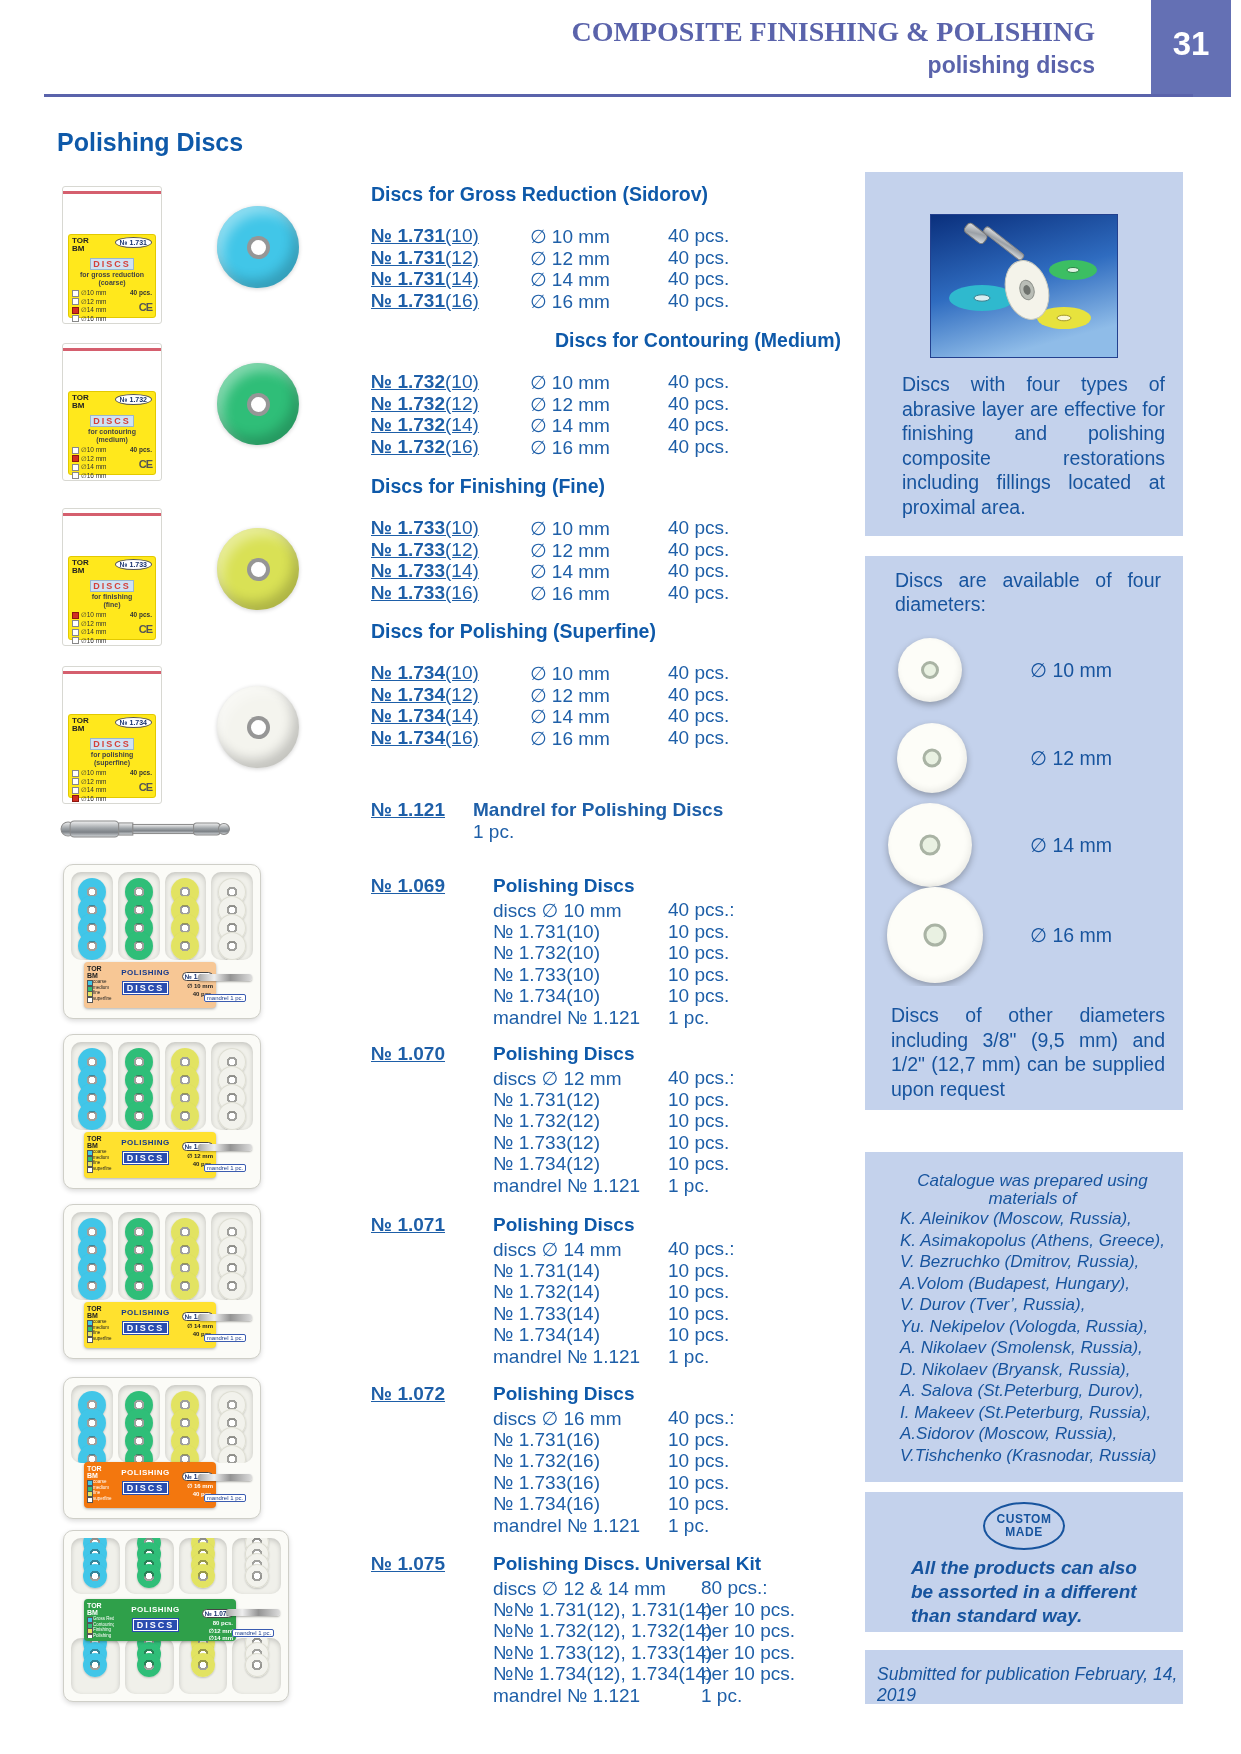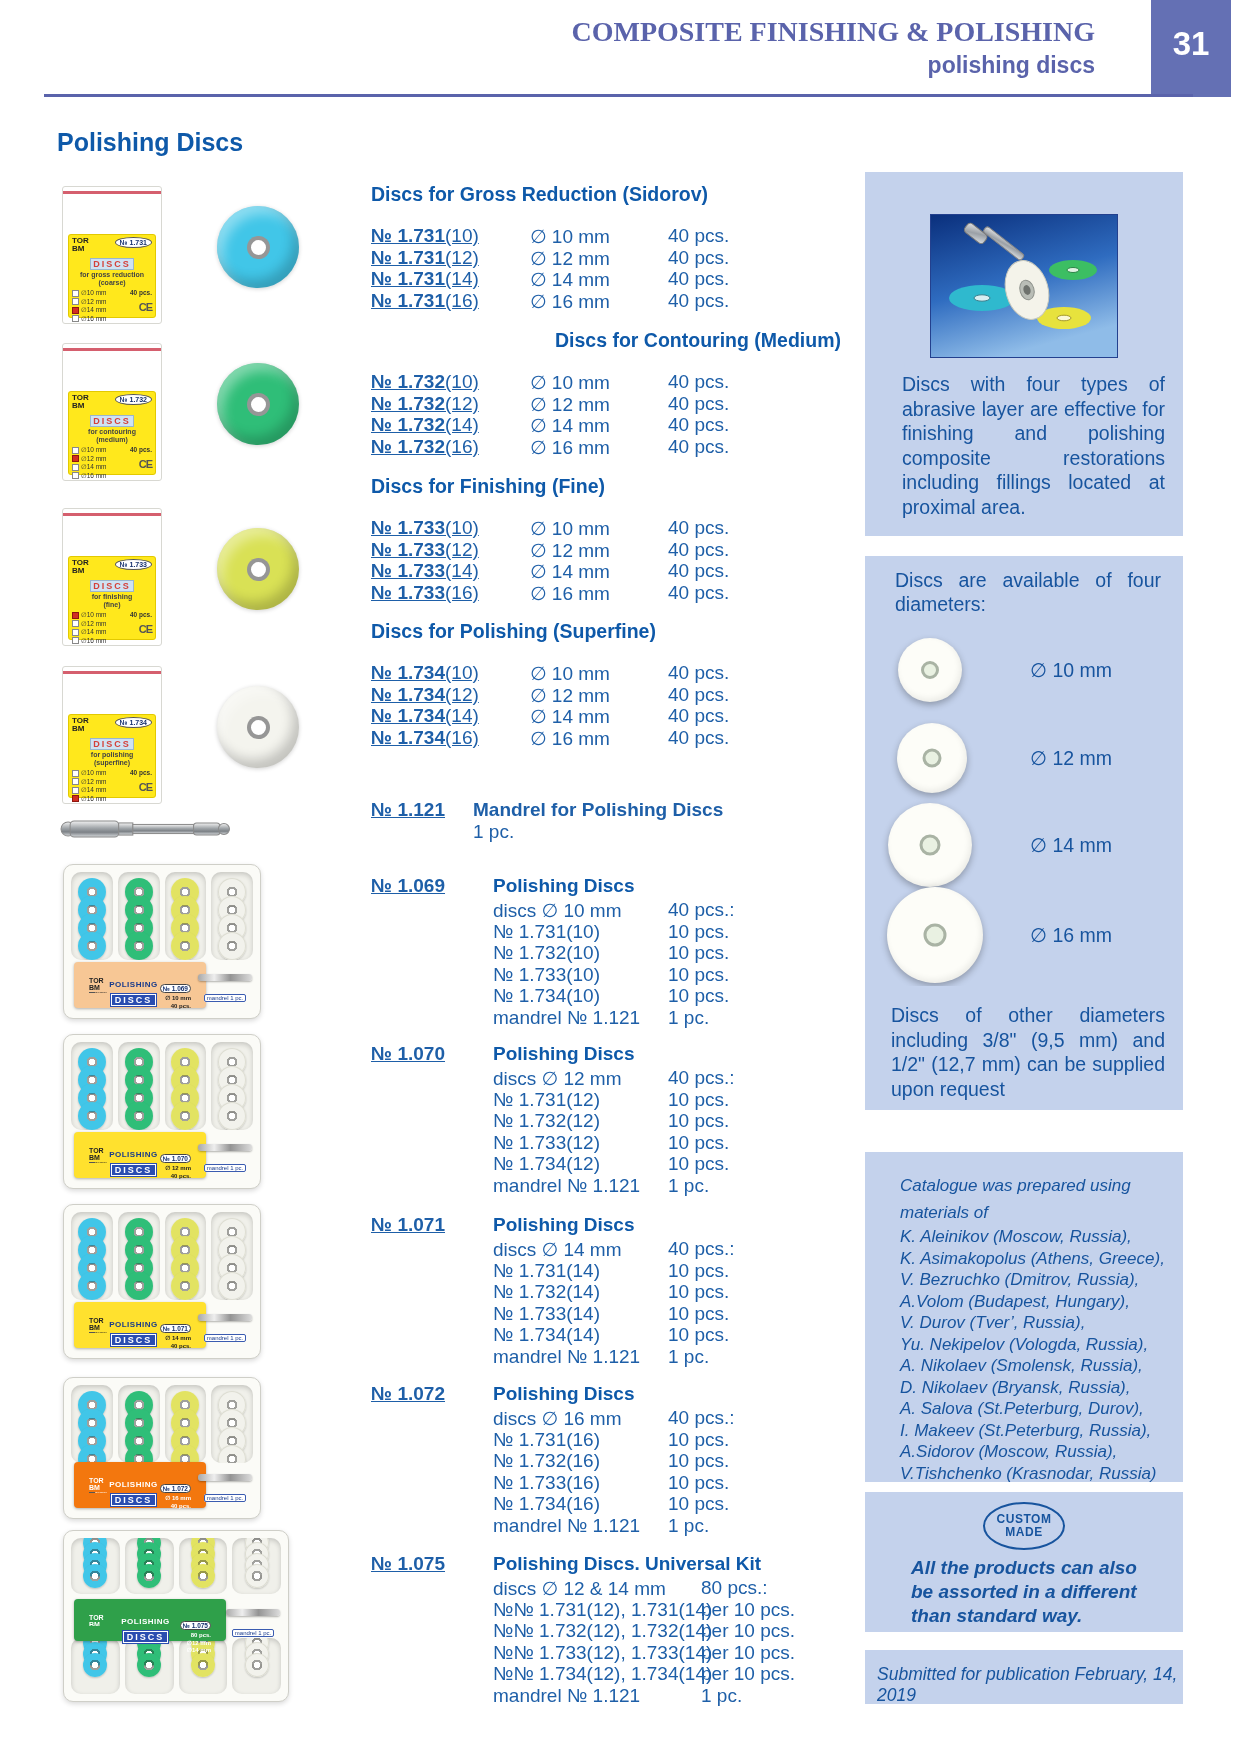--- a/index.html
+++ b/index.html
@@ -57,22 +57,22 @@
   .compartments{display:flex;gap:5px;height:88px;}
   .kits-photos .kit-photo:nth-of-type(4) .compartments{height:78px;}
   .comp{flex:1;background:#f0f0ea;border-radius:10px;box-shadow:inset 0 2px 5px rgba(0,0,0,.18);
         display:flex;flex-direction:column;align-items:center;padding-top:6px;overflow:hidden;}
   .comp i{flex:none;width:28px;height:28px;border-radius:50%;margin-top:-10px;
           background:radial-gradient(circle,#fff 0 3.5px,rgba(30,30,30,.38) 3.5px 5.5px,var(--c) 5.5px 100%);
           box-shadow:0 1px 2px rgba(0,0,0,.2);}
   .comp i:first-child{margin-top:0;}
   .c1{--c:#41c6e8;} .c2{--c:#2fbe78;} .c3{--c:#e2e362;} .c4{--c:#f2f2ec;}
   .c4 i{box-shadow:0 1px 2px rgba(0,0,0,.2),inset 0 0 0 1px #ddddd2;}
-  .kit-label{position:absolute;left:10px;bottom:10px;width:132px;height:46px;border-radius:4px;display:flex;
-             padding:15px;box-sizing:border-box;gap:2px;box-shadow:0 1px 3px rgba(0,0,0,.3);color:#222;}
+  .kit-label{position:absolute;left:20px;bottom:10px;width:132px;height:46px;border-radius:4px;display:flex;
+             padding:3px;box-sizing:border-box;gap:2px;box-shadow:0 1px 3px rgba(0,0,0,.3);color:#222;}
   .kits-photos .kit-photo:nth-of-type(4) .kit-label,
   .kits-photos .kit-photo:nth-of-type(5) .kit-label{color:#fff;}
   .kits-photos .kit-photo:nth-of-type(4) .kl-word1,
   .kits-photos .kit-photo:nth-of-type(5) .kl-word1{color:#fff;}
   .kl-left{width:27px;overflow:hidden;}
   .kl-tor{font-weight:bold;font-size:7px;line-height:7px;}
   .kl-key-row{font-size:4.5px;line-height:5.5px;white-space:nowrap;padding-left:6px;position:relative;}
   .kl-key-row::before{content:'';position:absolute;left:0;top:1px;width:4px;height:4px;border:0.5px solid #555;background:#41c6e8;}
   .kl-key .kl-key-row:nth-of-type(2)::before{background:#2fbe78;}
   .kl-key .kl-key-row:nth-of-type(3)::before{background:#e2e362;}
@@ -147,21 +147,21 @@
   .dd-hole{position:absolute;left:50%;top:50%;transform:translate(-50%,-50%);border-radius:50%;
            background:#e9f1e2;border:3px solid #a9b3a4;}
   .dia-rows .dia-row:nth-of-type(1) .dd-hole{width:12px;height:12px;}
   .dia-rows .dia-row:nth-of-type(2) .dd-hole{width:13px;height:13px;}
   .dia-rows .dia-row:nth-of-type(3) .dd-hole{width:15px;height:15px;}
   .dia-rows .dia-row:nth-of-type(4) .dd-hole{width:17px;height:17px;}
   .dia-label{position:absolute;left:145px;top:50%;transform:translateY(-50%);font-size:19.5px;}
   .box3{top:986px;height:124px;}
   .box3 p{margin:17px 18px 0 26px;font-size:19.5px;line-height:24.5px;text-align:justify;}
   .box4{top:1152px;height:330px;font-style:italic;}
-  .credits-head{margin:20px 18px 0 35px;font-size:17px;line-height:27px;}
+  .credits-head{margin:20px 18px 0 35px;font-size:17px;line-height:18px;text-align:center;}
   .credit-line{margin:0 0 0 35px;font-size:17px;line-height:21.5px;white-space:nowrap;}
   .box5{top:1492px;height:140px;}
   .badge{width:78px;height:44px;border:2.5px solid var(--info_box_text);border-radius:50%;margin:10px auto 6px;
          display:flex;flex-direction:column;align-items:center;justify-content:center;
          font-weight:bold;font-size:12px;line-height:13px;letter-spacing:0.5px;}
   .custom-note{margin:2px 20px 0 46px;font-size:19px;line-height:24px;font-weight:bold;font-style:italic;}
   .box6{top:1650px;height:54px;}
   .box6 p{margin:14px 0 0 12px;font-size:17.5px;font-style:italic;}
 </style>
 </head>

